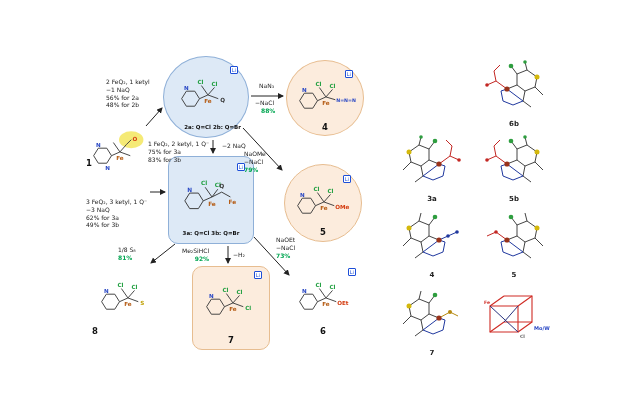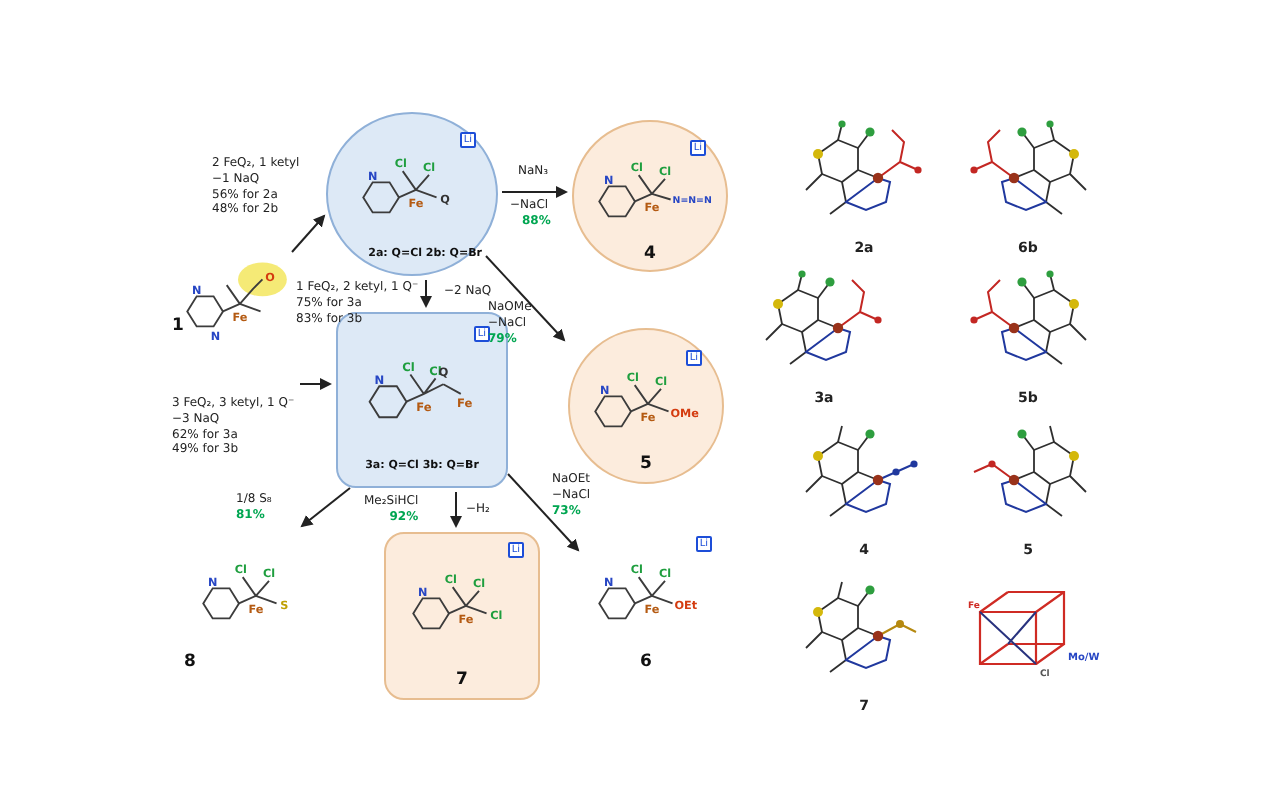--- a/index.html
+++ b/index.html
@@ -232,69 +232,46 @@
   </div>
   <div class="cond" style="left:233px;top:251px">
     <span>−H₂</span>
   </div>
 
   <div class="cond" style="left:118px;top:246px">
     <span>1/8 S₈</span>
     <span class="yield">81%</span>
   </div>
 
-  <div class="gcell" style="left:392px;top:55px">
-    <svg width="76" height="60" viewBox="0 0 76 60">
+
+  <div class="gcell" style="left:474px;top:55px">
+    <svg width="76" height="60" viewBox="0 0 76 60" style="transform:scaleX(-1)">
       <g stroke="#2f2f2f" stroke-width="0.9" fill="none" stroke-linejoin="round">
         <path d="M9 40 L17 32 L15 22 L25 15 L35 19 L41 11"></path>
         <path d="M17 32 L27 36 L35 30 L35 19"></path>
         <path d="M27 36 L29 46 L21 52"></path>
         <path d="M35 30 L45 34"></path>
         <path d="M25 15 L27 7"></path>
       </g>
       <g stroke="#20389e" stroke-width="1" fill="none">
         <path d="M29 46 L39 50 L49 46 L51 36 L45 34 L37 40 Z"></path>
       </g>
       <g stroke="#c32723" stroke-width="1" fill="none">
         <path d="M45 34 L56 26 L65 30 M56 26 L58 16 L52 10"></path>
       </g>
       <circle cx="41" cy="11" r="2.3" fill="#2e9e3f"></circle>
       <circle cx="15" cy="22" r="2.5" fill="#d4b80c"></circle>
       <circle cx="45" cy="34" r="2.6" fill="#99321a"></circle>
       <circle cx="27" cy="7" r="1.8" fill="#2e9e3f"></circle>
       <circle cx="65" cy="30" r="1.8" fill="#c32723"></circle>
     </svg>
-    <div class="glabel">2a</div>
-  </div>
-
-  <div class="gcell" style="left:474px;top:55px">
-    <svg width="76" height="60" viewBox="0 0 76 60" style="transform:scaleX(-1)">
-      <g stroke="#2f2f2f" stroke-width="0.9" fill="none" stroke-linejoin="round">
-        <path d="M9 40 L17 32 L15 22 L25 15 L35 19 L41 11"></path>
-        <path d="M17 32 L27 36 L35 30 L35 19"></path>
-        <path d="M27 36 L29 46 L21 52"></path>
-        <path d="M35 30 L45 34"></path>
-        <path d="M25 15 L27 7"></path>
-      </g>
-      <g stroke="#20389e" stroke-width="1" fill="none">
-        <path d="M29 46 L39 50 L49 46 L51 36 L45 34 L37 40 Z"></path>
-      </g>
-      <g stroke="#c32723" stroke-width="1" fill="none">
-        <path d="M45 34 L56 26 L65 30 M56 26 L58 16 L52 10"></path>
-      </g>
-      <circle cx="41" cy="11" r="2.3" fill="#2e9e3f"></circle>
-      <circle cx="15" cy="22" r="2.5" fill="#d4b80c"></circle>
-      <circle cx="45" cy="34" r="2.6" fill="#99321a"></circle>
-      <circle cx="27" cy="7" r="1.8" fill="#2e9e3f"></circle>
-      <circle cx="65" cy="30" r="1.8" fill="#c32723"></circle>
-    </svg>
     <div class="glabel">6b</div>
   </div>
 
-  <div class="gcell" style="left:372px;top:130px">
+  <div class="gcell" style="left:392px;top:130px">
     <svg width="76" height="60" viewBox="0 0 76 60">
       <g stroke="#2f2f2f" stroke-width="0.9" fill="none" stroke-linejoin="round">
         <path d="M9 40 L17 32 L15 22 L25 15 L35 19 L41 11"></path>
         <path d="M17 32 L27 36 L35 30 L35 19"></path>
         <path d="M27 36 L29 46 L21 52"></path>
         <path d="M35 30 L45 34"></path>
         <path d="M25 15 L27 7"></path>
       </g>
       <g stroke="#20389e" stroke-width="1" fill="none">
         <path d="M29 46 L39 50 L49 46 L51 36 L45 34 L37 40 Z"></path>

